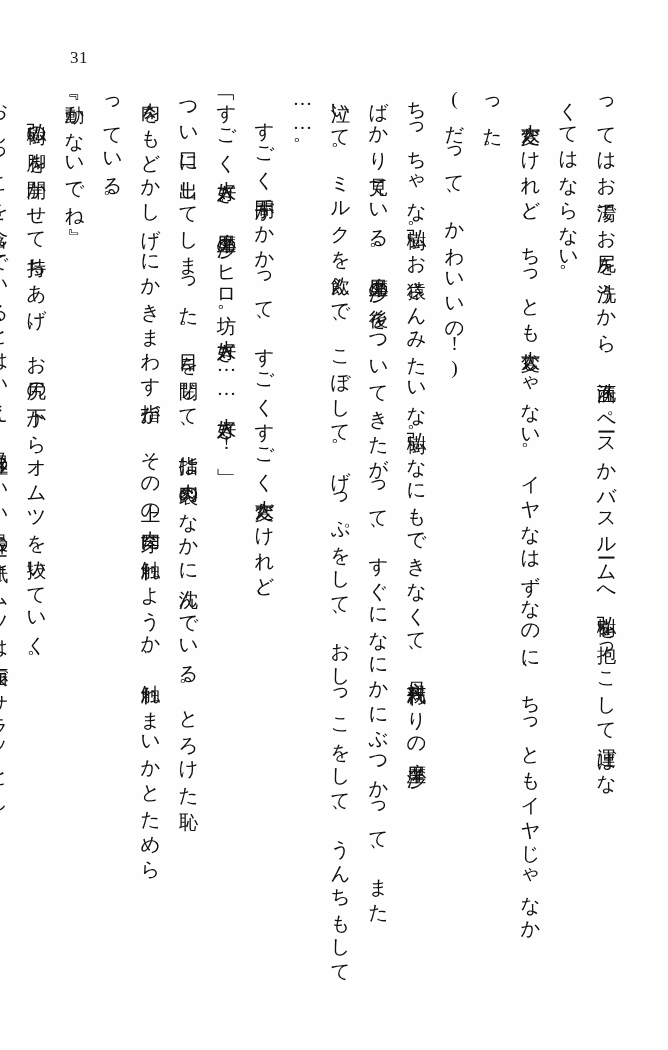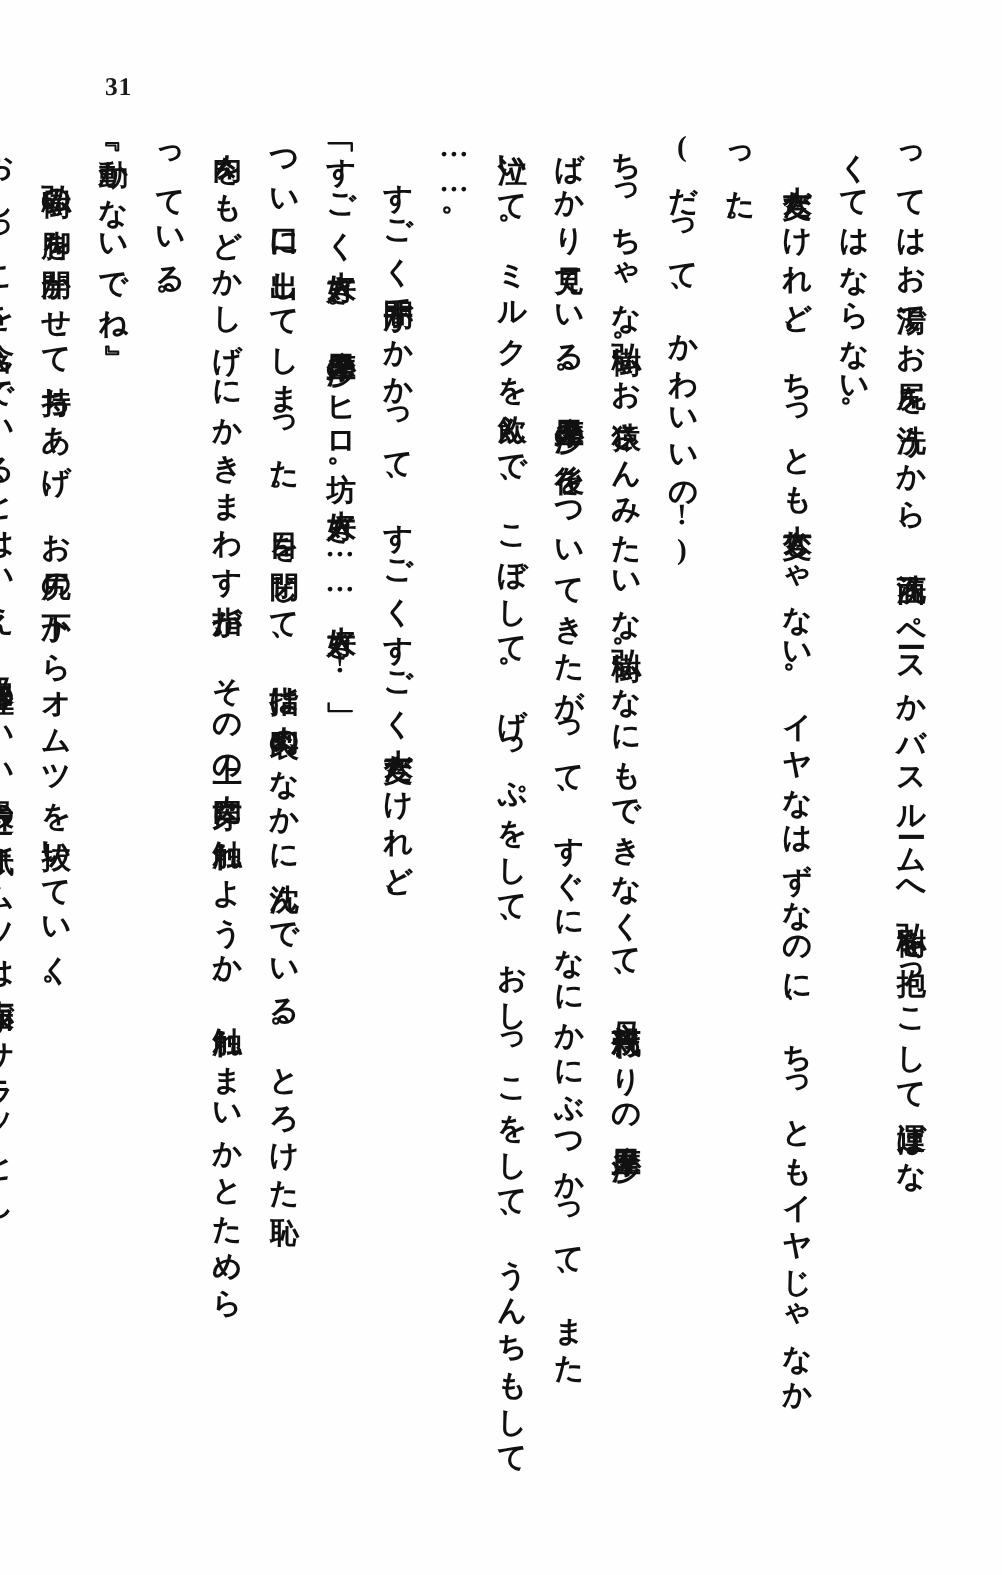--- a/index.html
+++ b/index.html
@@ -13,21 +13,20 @@
     overflow: hidden;
     font-family: "Liberation Serif", "DejaVu Serif", serif;
     color: #111111;
   }
   .page {
     position: relative;
     width: 668px;
     height: 1050px;
     background: #fefefe;
     box-sizing: border-box;
-    font-weight: bold;
   }
   .page-number {
     position: absolute;
     top: 48px;
     left: 70px;
     font-size: 17px;
     font-family: "Liberation Serif", "DejaVu Serif", serif;
     color: #1a1a1a;
     letter-spacing: 0.5px;
   }

